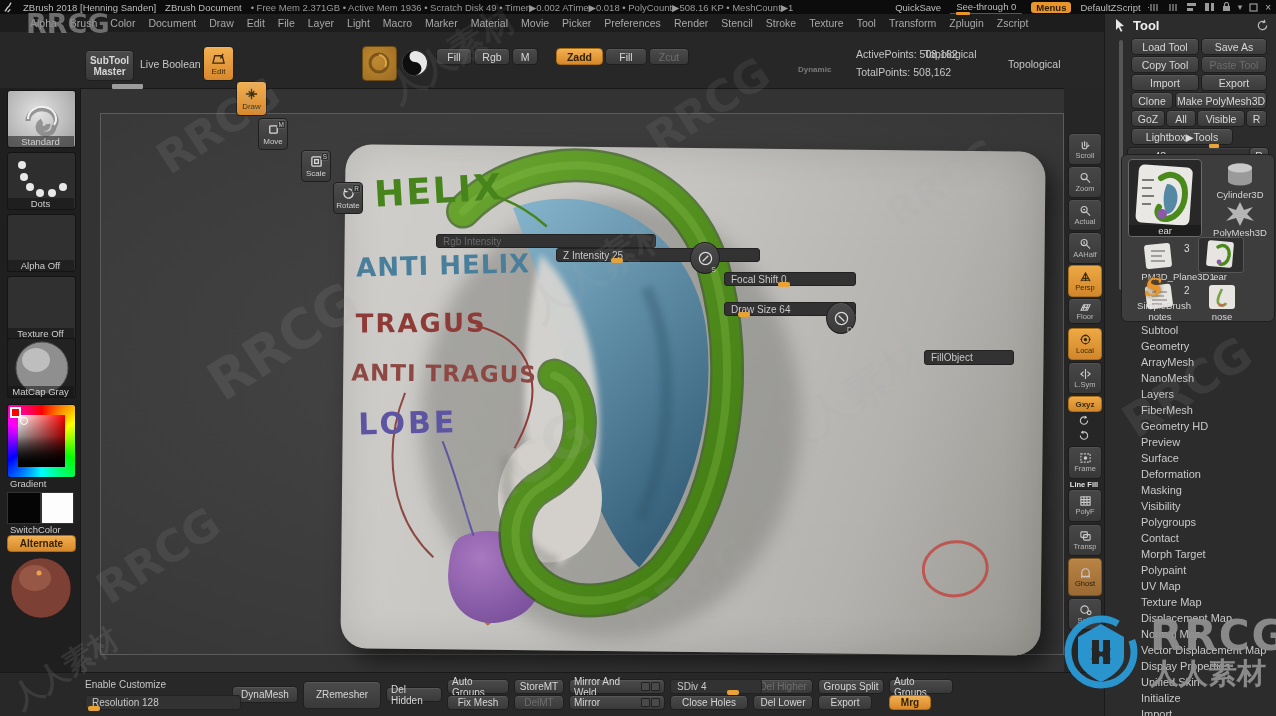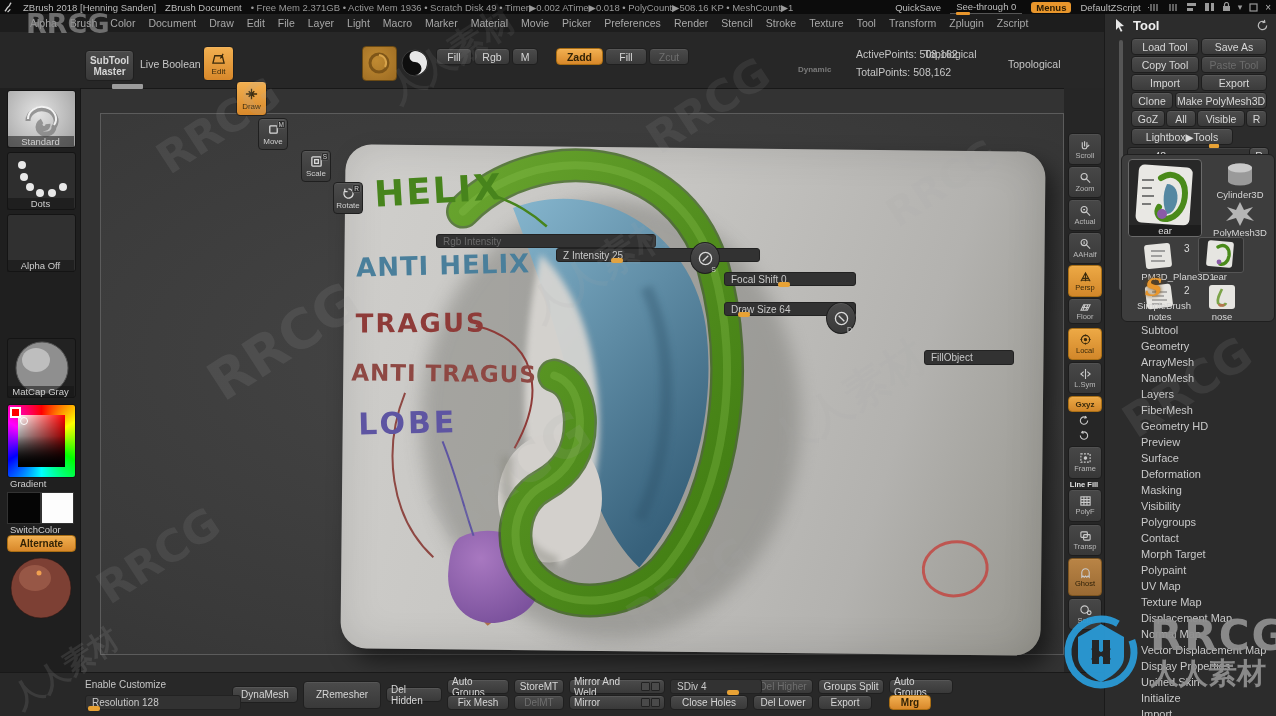--- a/index.html
+++ b/index.html
@@ -299,20 +299,24 @@
             <circle cx="32" cy="40" r="4" fill="#e8e8e8"></circle>
             <circle cx="44" cy="40" r="4" fill="#e8e8e8"></circle>
             <circle cx="55" cy="34" r="4" fill="#e8e8e8"></circle>
         </svg>
       </div>
       <div class="lbl" style="margin-top:-12px;position:relative;">Dots</div>
     </div>
     <div class="lt" style="top:126px;">
       <div class="pic" style="height:56px;background:#303030;"></div>
       <div class="lbl" style="margin-top:-12px;position:relative;">Alpha Off</div>
+    </div>
+    <div class="lt" style="top:188px;">
+      <div class="pic" style="height:62px;background:#303030;"></div>
+      <div class="lbl" style="margin-top:-12px;position:relative;">Texture Off</div>
     </div>
     <div class="lt" style="top:250px;">
       <div class="pic" style="height:58px;background:#222;display:flex;align-items:center;justify-content:center;">
         <svg width="60" height="56" viewBox="0 0 60 56">
             <circle cx="30" cy="28" r="26" fill="#8f8f8f"></circle>
             <ellipse cx="24" cy="20" rx="14" ry="12" fill="#c9c9c9" opacity=".8"></ellipse>
             <circle cx="30" cy="28" r="26" fill="none" stroke="#555"></circle>
           </svg>
       </div>
       <div class="lbl" style="margin-top:-12px;position:relative;">MatCap Gray</div>

